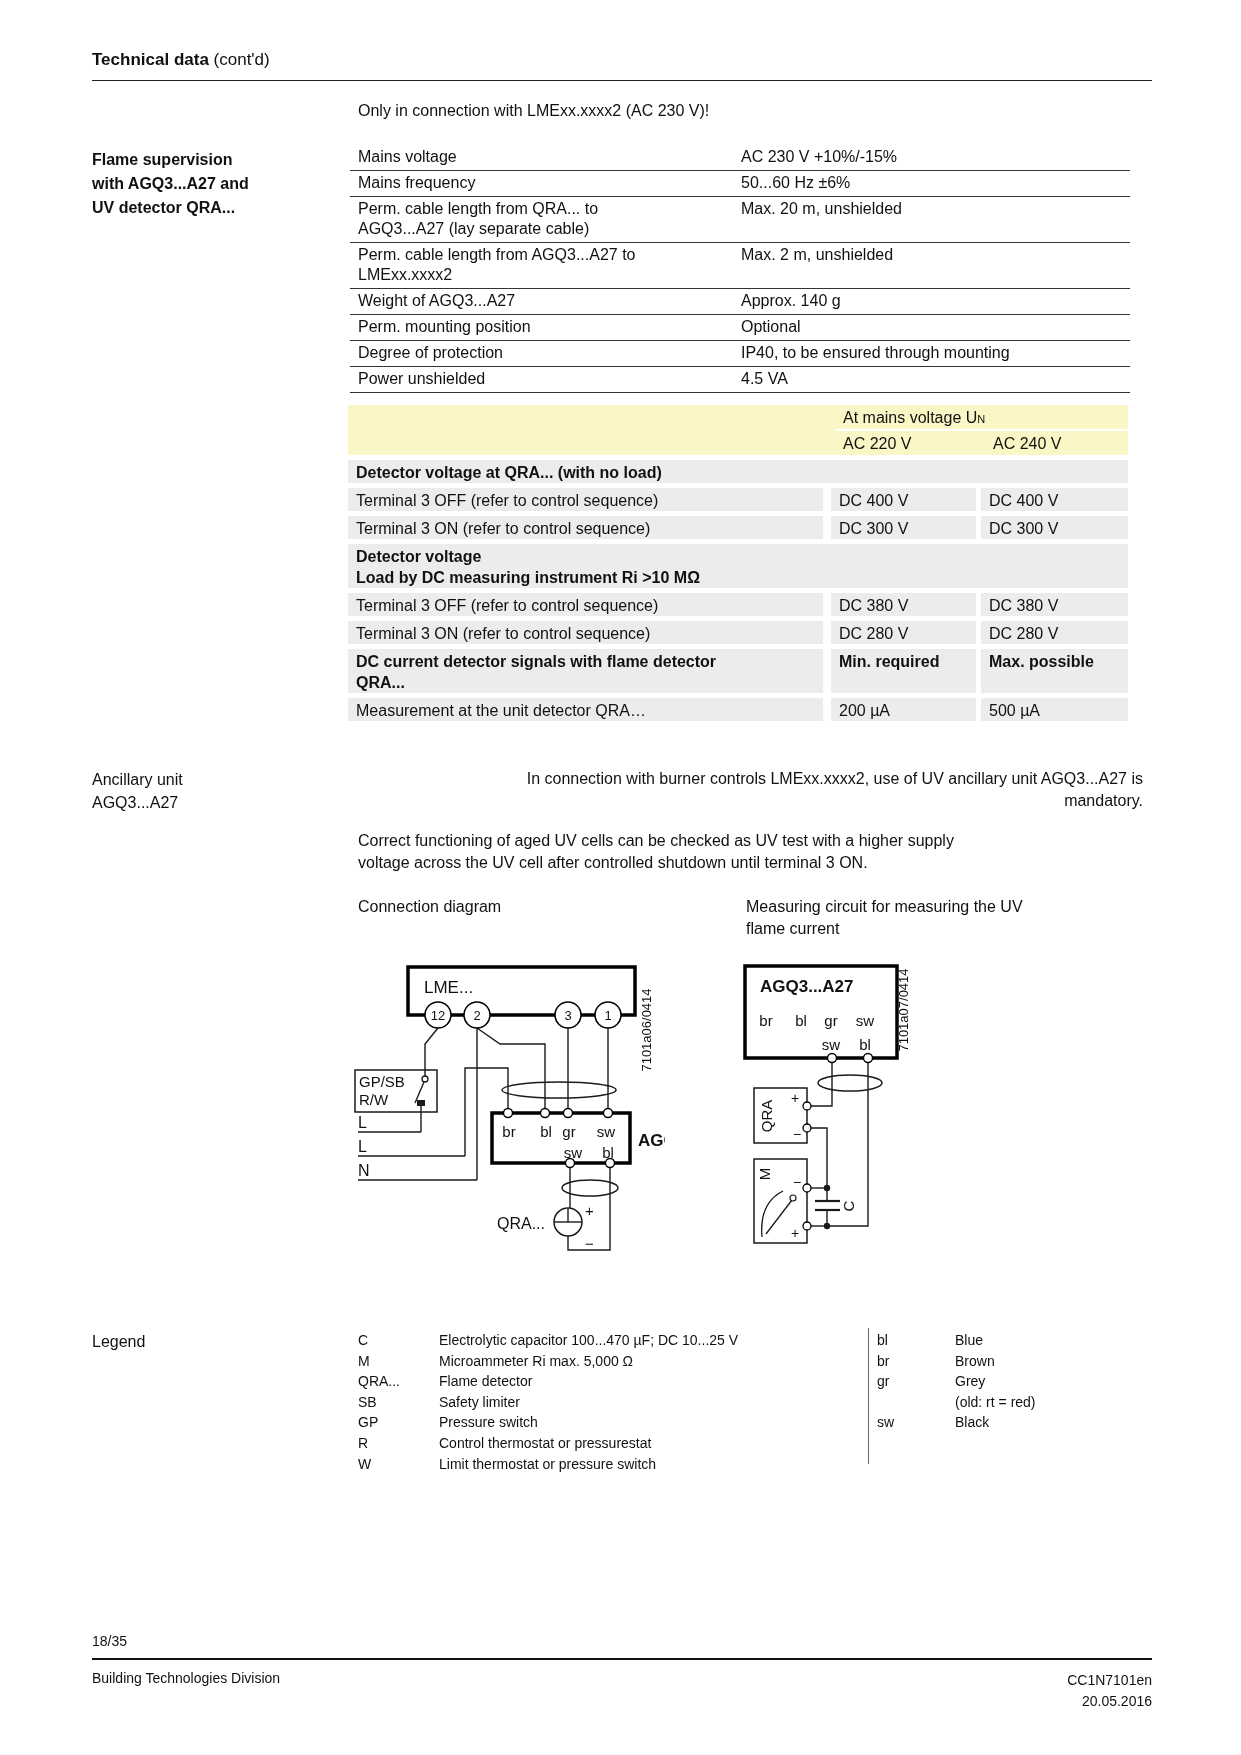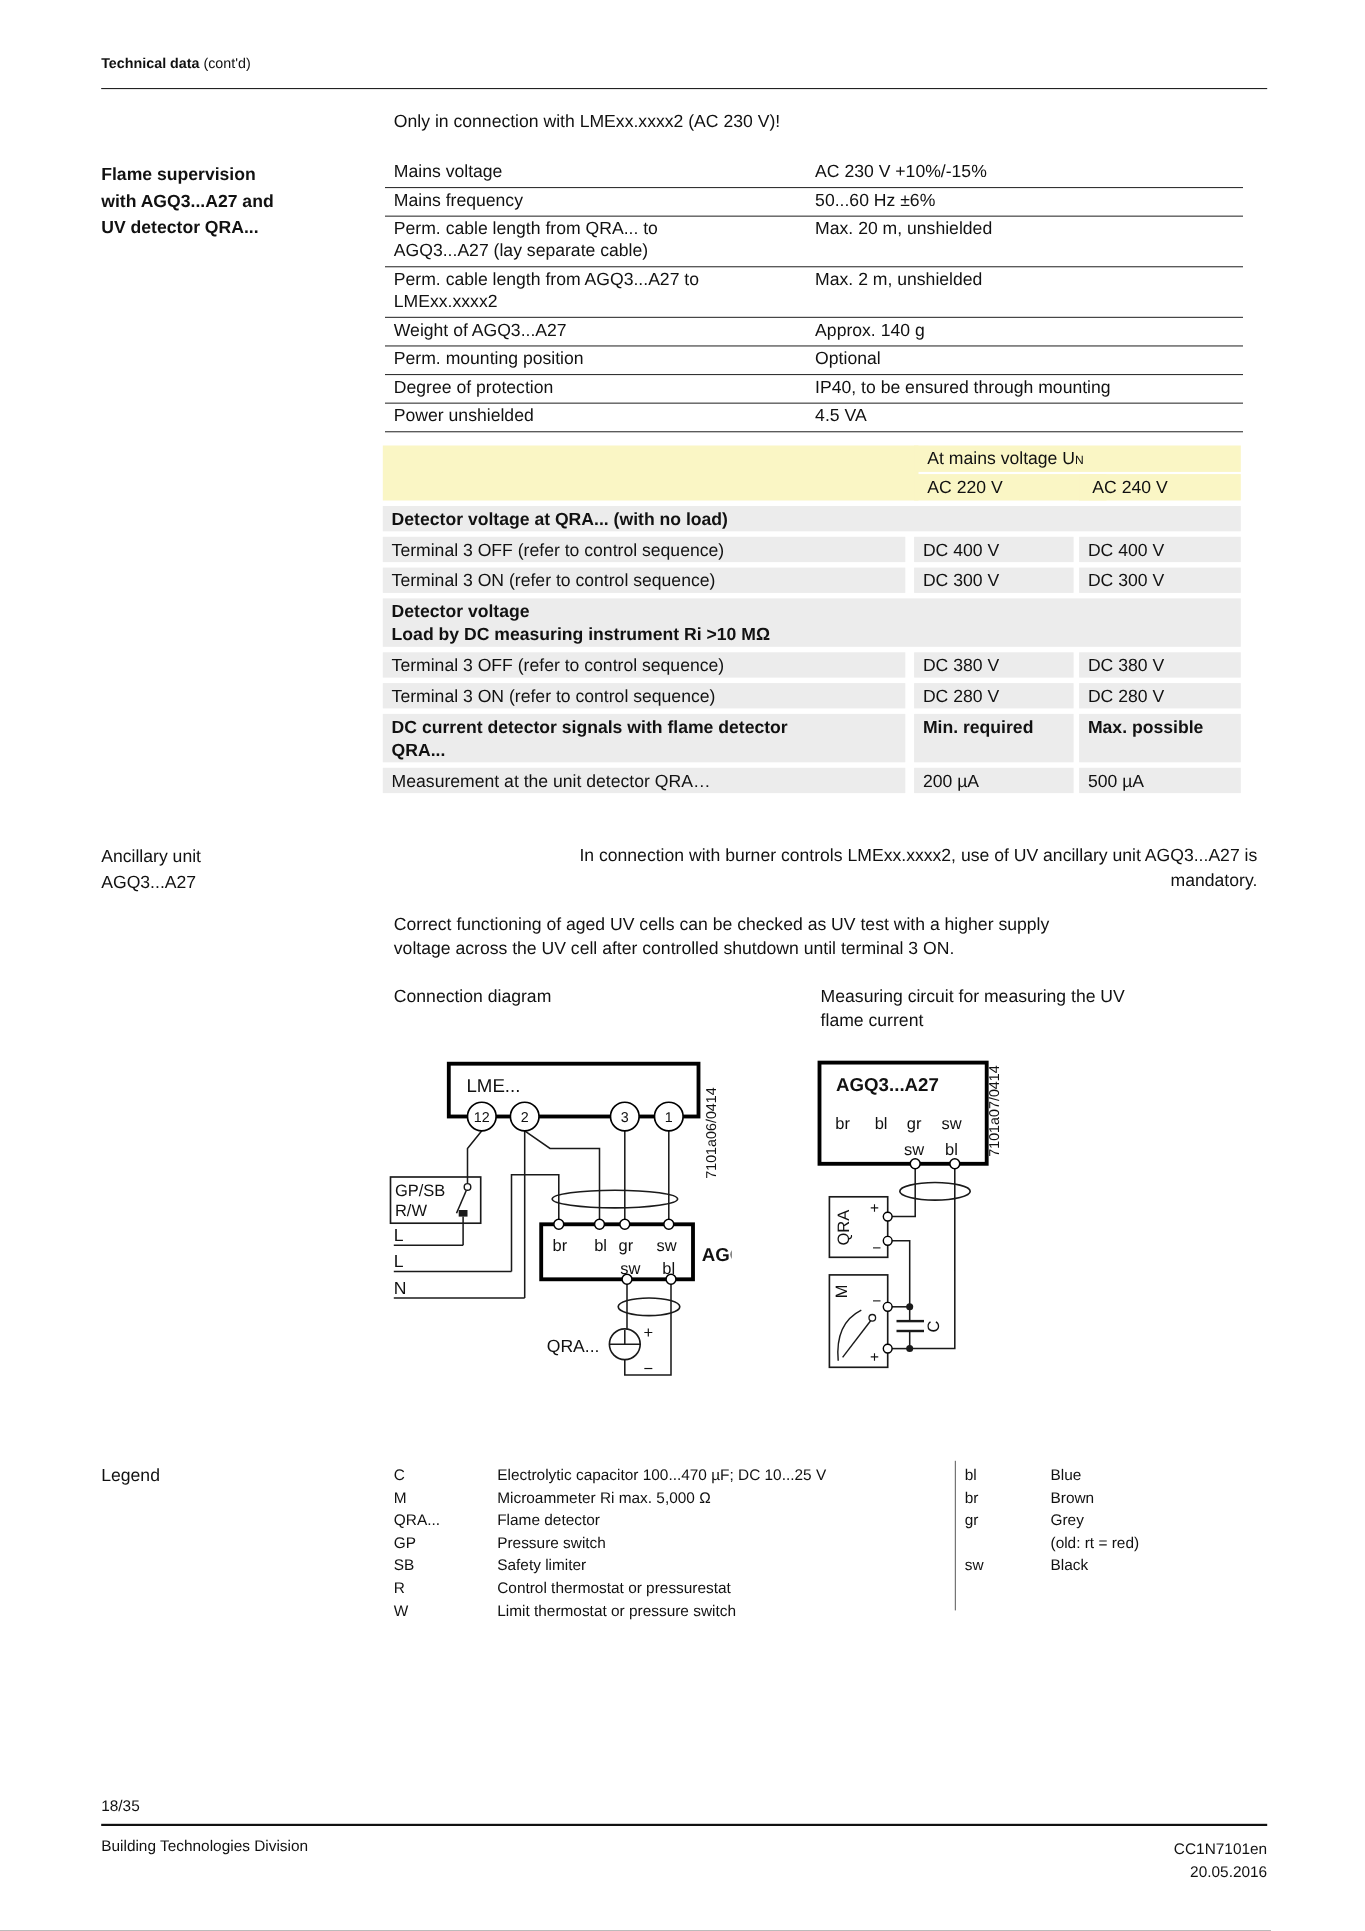--- a/index.html
+++ b/index.html
@@ -4,21 +4,21 @@
 <style>
   html,body{margin:0;padding:0;background:#888;}
   .page{
     position:relative;width:1241px;height:1755px;background:#ffffff;
     font-family:"Liberation Sans","DejaVu Sans",sans-serif;color:#111;
     margin:0 auto;overflow:hidden;
   }
   .abs{position:absolute;}
   .pre{white-space:pre-line;}
   
-  .doc-title{left:92px;top:50px;font-size:13px;}
+  .doc-title{left:92px;top:50px;font-size:17px;}
   .doc-title b{font-weight:bold;}
   .hrule{left:92px;width:1060px;height:0;border-top:1.5px solid #222;}
   .intro{left:358px;top:102px;font-size:16px;}
   
   .side-bold{left:92px;top:148px;width:250px;font-size:16px;font-weight:bold;line-height:24px;}
   .side-reg{left:92px;width:250px;font-size:16px;line-height:23px;}
   
   .t1{left:350px;top:145px;width:780px;font-size:16px;}
   .t1-row{display:flex;border-bottom:1px solid #333;padding:2px 0 3px 0;line-height:20px;}
   .t1-label{width:391px;padding-left:8px;box-sizing:border-box;}
@@ -40,21 +40,21 @@
   .t2-c2{width:147px;margin-left:5px;}
   .t2-span{width:780px;}
   .bold{font-weight:bold;}
   
   .para{left:358px;width:785px;font-size:16px;line-height:22px;}
   .caption{font-size:16px;line-height:22px;}
   
   .legend{left:358px;top:1330px;font-size:14px;}
   .lg-row{display:flex;line-height:20.6px;}
   .lg-sym{width:81px;}
-  .lg-desc{width:420px;margin-left:13px;}
+  .lg-desc{width:420px;}
   .legend-colors{left:877px;top:1330px;font-size:14px;}
   .lc-abbr{width:78px;}
   .lg-divider{left:868px;top:1328px;width:0;height:136px;border-left:1.3px solid #666;}
   
   .footer-page{left:92px;top:1633px;font-size:14px;}
   .footer-rule{left:92px;top:1658px;width:1060px;height:0;border-top:2px solid #111;}
   .footer-left{left:92px;top:1670px;font-size:14px;}
   .footer-right{left:752px;top:1670px;width:400px;font-size:14px;text-align:right;line-height:21px;}
   svg text{font-family:"Liberation Sans","DejaVu Sans",sans-serif;fill:#111;}
 </style>
@@ -299,26 +299,26 @@
       </div>
     <div class="lg-row">
         <div class="lg-sym">M</div>
         <div class="lg-desc">Microammeter Ri max. 5,000 Ω</div>
       </div>
     <div class="lg-row">
         <div class="lg-sym">QRA...</div>
         <div class="lg-desc">Flame detector</div>
       </div>
     <div class="lg-row">
+        <div class="lg-sym">SB</div>
+        <div class="lg-desc">Safety limiter</div>
+      </div>
+    <div class="lg-row">
         <div class="lg-sym">GP</div>
         <div class="lg-desc">Pressure switch</div>
-      </div>
-    <div class="lg-row">
-        <div class="lg-sym">SB</div>
-        <div class="lg-desc">Safety limiter</div>
       </div>
     <div class="lg-row">
         <div class="lg-sym">R</div>
         <div class="lg-desc">Control thermostat or pressurestat</div>
       </div>
     <div class="lg-row">
         <div class="lg-sym">W</div>
         <div class="lg-desc">Limit thermostat or pressure switch</div>
       </div>
   </div>

